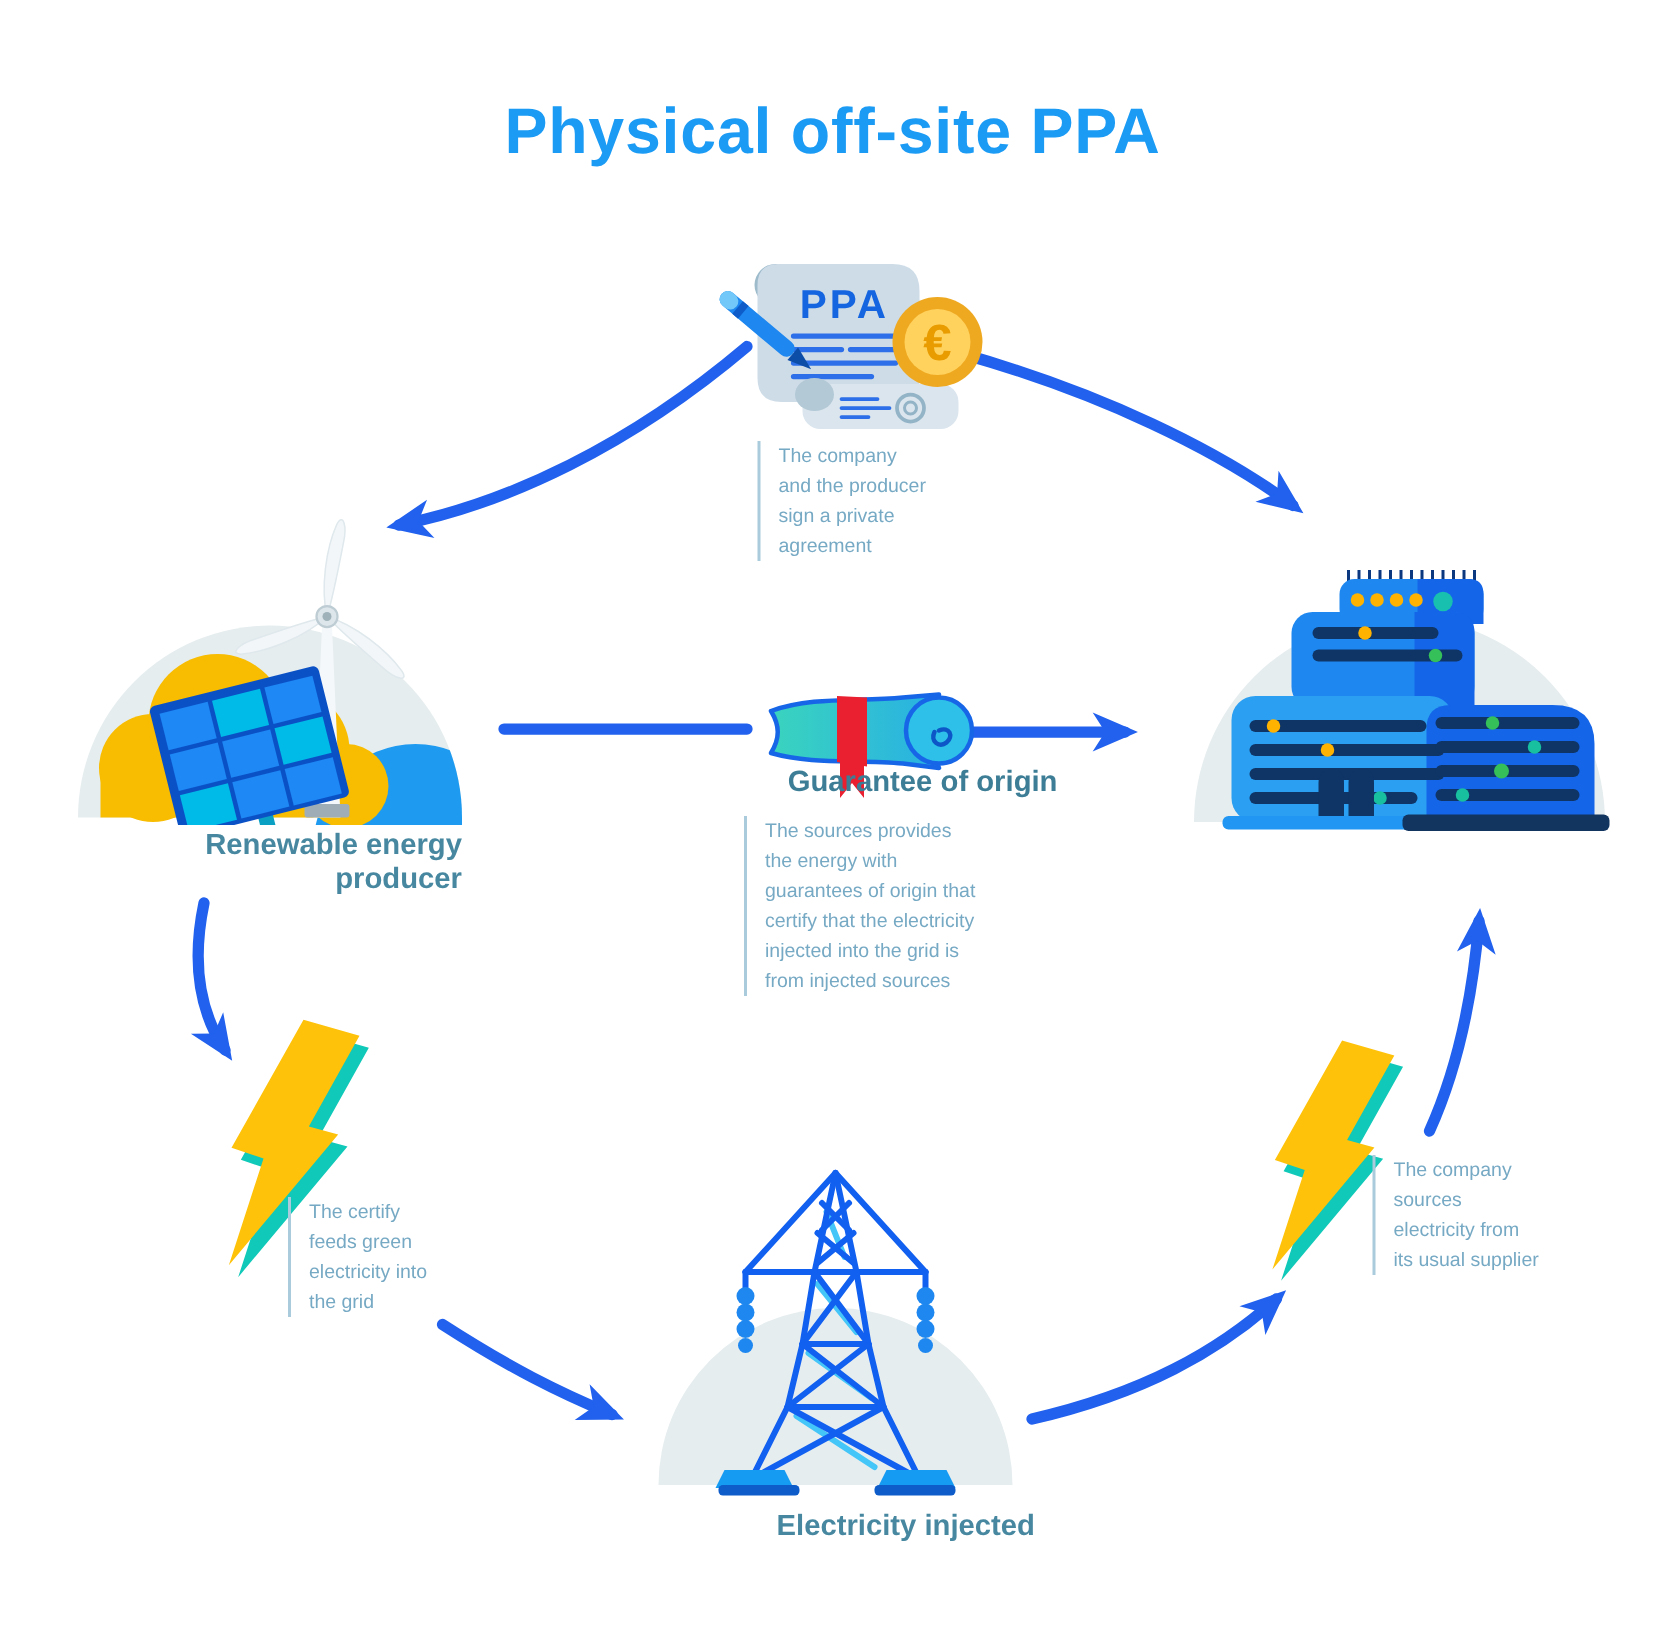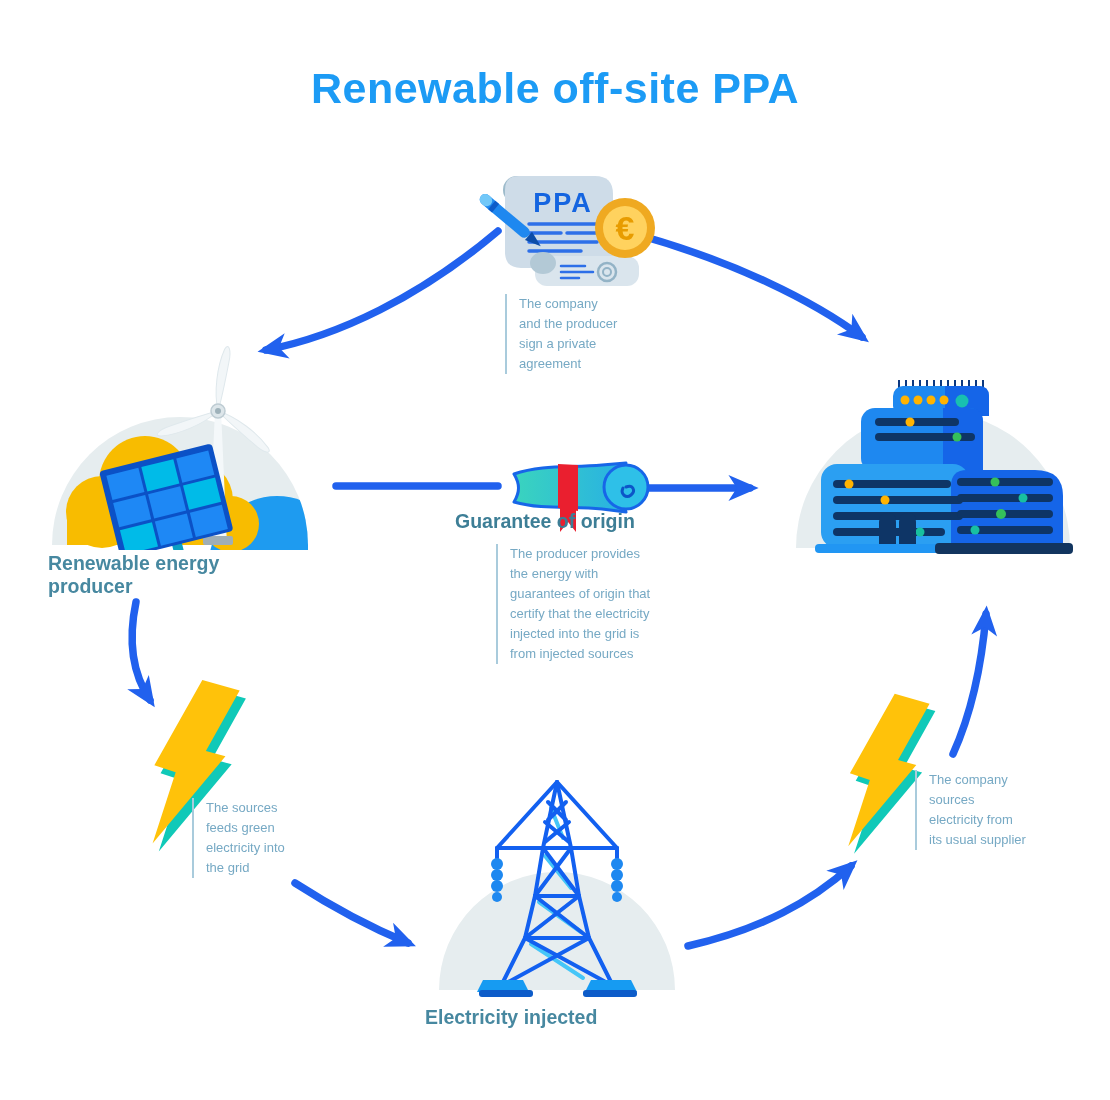--- a/index.html
+++ b/index.html
@@ -2,34 +2,34 @@
 <html><head>
 <meta charset="utf-8">
 <style>
   * { margin:0; padding:0; box-sizing:border-box; }
   body { background:#ffffff; font-family:"Liberation Sans", sans-serif; }
   #canvas { position:relative; width:1110px; height:1100px; background:#ffffff; overflow:hidden; }
   .abs { position:absolute; }
   .title { position:absolute; top:64px; left:0; width:1110px; text-align:center;
            font-size:43px; font-weight:bold; color:#1C9BF5; letter-spacing:.5px; }
   .node-label { position:absolute; font-weight:bold; font-size:19.5px; color:#4788A0;
-                text-align:left; line-height:23px; }
+                text-align:right; line-height:23px; }
   .go-heading { position:absolute; font-weight:bold; font-size:19.5px; color:#3D7E96;
-                text-align:left; }
+                text-align:right; }
   .desc { position:absolute; border-left:2px solid #A9CBDC; padding-left:12px;
           font-size:13px; line-height:20px; color:#76A9C4; }
   svg { display:block; }
   svg text { font-family:"Liberation Sans", sans-serif; }
 </style>
 </head>
 <body>
 
 <div id="canvas">
 
-  <div class="title">Renewable off-site PPA</div>
+  <div class="title">Physical off-site PPA</div>
 
   <svg class="abs" style="left:0;top:0" width="1110" height="1100" viewBox="0 0 1110 1100">
     <defs>
       <marker id="ah" markerWidth="4.6" markerHeight="4.6" refX="8" refY="5" viewBox="0 0 12 10" orient="auto">
         <path d="M0.5,0.5 L11,5 L0.5,9.5 L3.4,5 Z" fill="#2161EE"></path>
       </marker>
     </defs>
     <g fill="none" stroke="#2161EE" stroke-width="7.5" stroke-linecap="round">
       <path d="M 498 231 C 420 297 338 336 266 350" marker-end="url(#ah)"></path>
       <path d="M 642 236 C 734 262 812 300 862 337" marker-end="url(#ah)"></path>
@@ -199,34 +199,34 @@
       </linearGradient>
     </defs>
     <path d="M 12 22 C 40 12 70 16 100 13 L 124 11 C 118 28 118 44 124 60 L 100 57 C 70 54 40 58 12 50 C 18 40 18 32 12 22 Z" fill="url(#tealGrad)" stroke="#1766E8" stroke-width="3" stroke-linejoin="round"></path>
     <path d="M 56 12 L 76 13 L 76 59 L 56 56 Z" fill="#EA1F2F"></path>
     <path d="M 58 56 L 74 56 L 74 80 L 66 70 L 58 80 Z" fill="#EA1F2F"></path>
     <circle cx="124" cy="35" r="22" fill="#2EC0E8" stroke="#1766E8" stroke-width="3"></circle>
     <path d="M 124 35 c 7 -3 10 4 5 8 c -5 4 -11 -1 -8 -7" fill="none" stroke="#0C56C8" stroke-width="3" stroke-linecap="round"></path>
   </svg>
   <div class="go-heading" style="left:455px;top:510px;width:250px">Guarantee of origin</div>
   <div class="desc" style="left:496px;top:544px">
-    <div>The producer provides</div>
+    <div>The sources provides</div>
     <div>the energy with</div>
     <div>guarantees of origin that</div>
     <div>certify that the electricity</div>
     <div>injected into the grid is</div>
     <div>from injected sources</div>
   </div>
 
   <svg class="abs" style="left:133px;top:678px" width="120" height="178" viewBox="0 0 135 200">
     <polygon points="85,11 127,23 89,91 111,97 29,195 55,115 31,107" fill="#10C9B8"></polygon>
     <polygon points="78,2 120,14 82,82 104,88 22,186 48,106 24,98" fill="#FFC20A"></polygon>
   </svg>
   <div class="desc" style="left:192px;top:798px">
-    <div>The sources</div>
+    <div>The certify</div>
     <div>feeds green</div>
     <div>electricity into</div>
     <div>the grid</div>
   </div>
 
   <svg class="abs" style="left:425px;top:768px" width="270" height="240" viewBox="0 0 270 240">
     <path d="M 14 222 A 118 118 0 0 1 250 222 Z" fill="#E6EDEF"></path>
     <g>
       <g stroke="#45C6F8" stroke-width="4" stroke-linecap="round" fill="none">
         <path d="M 126 40 L 138 70"></path>

